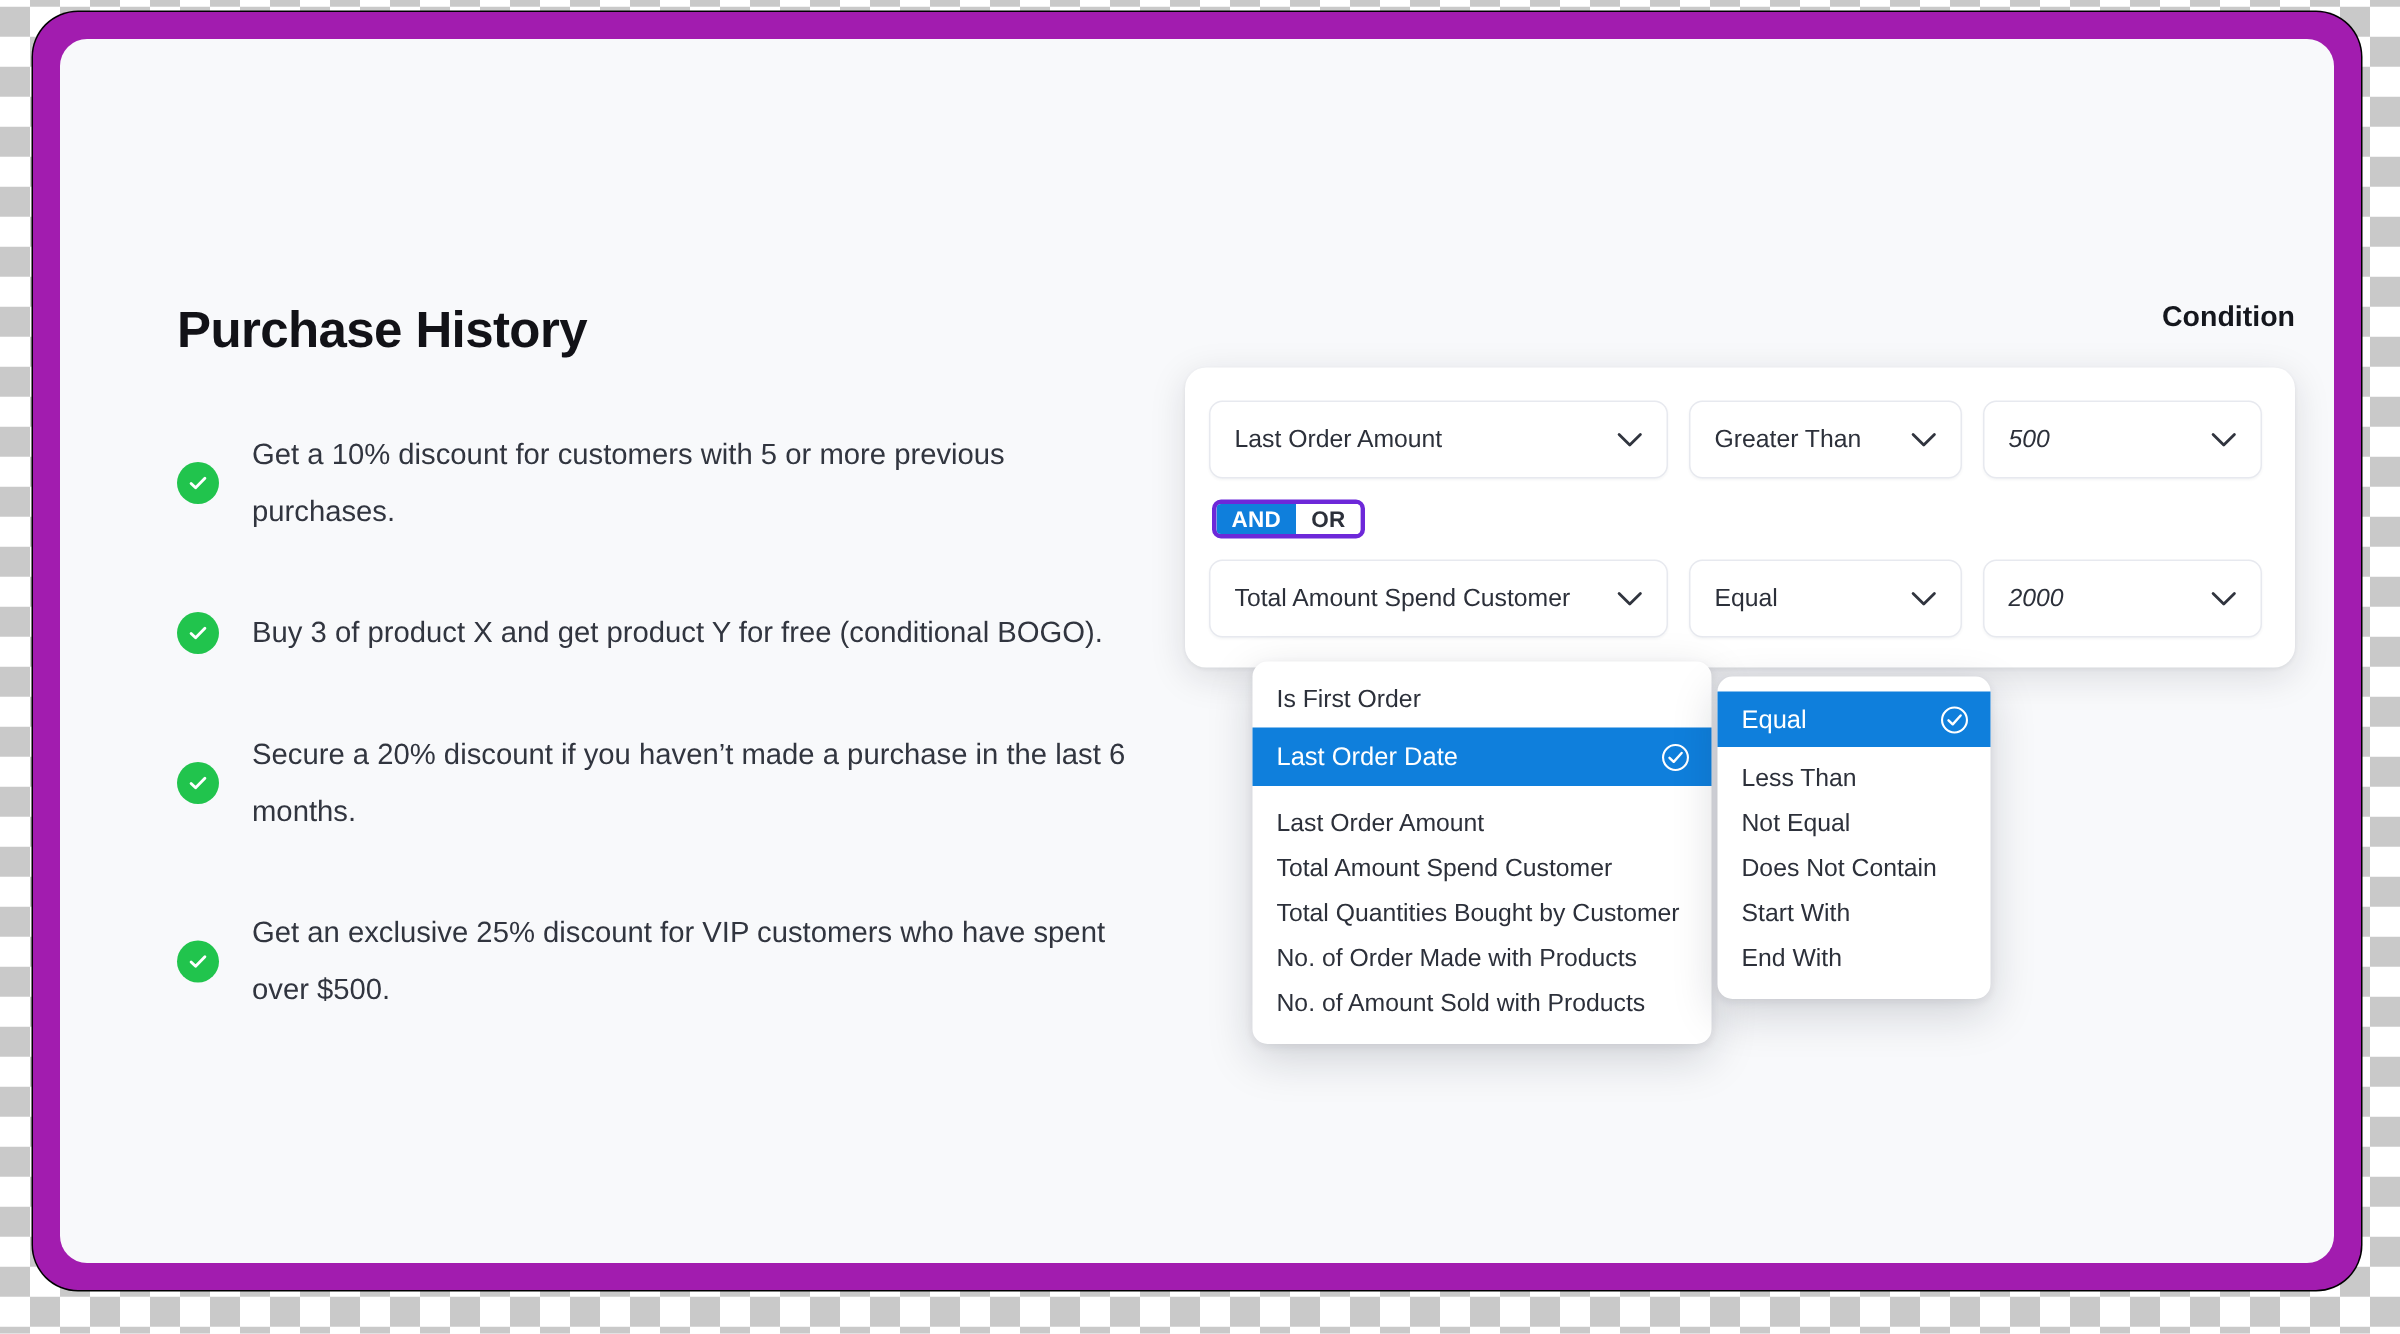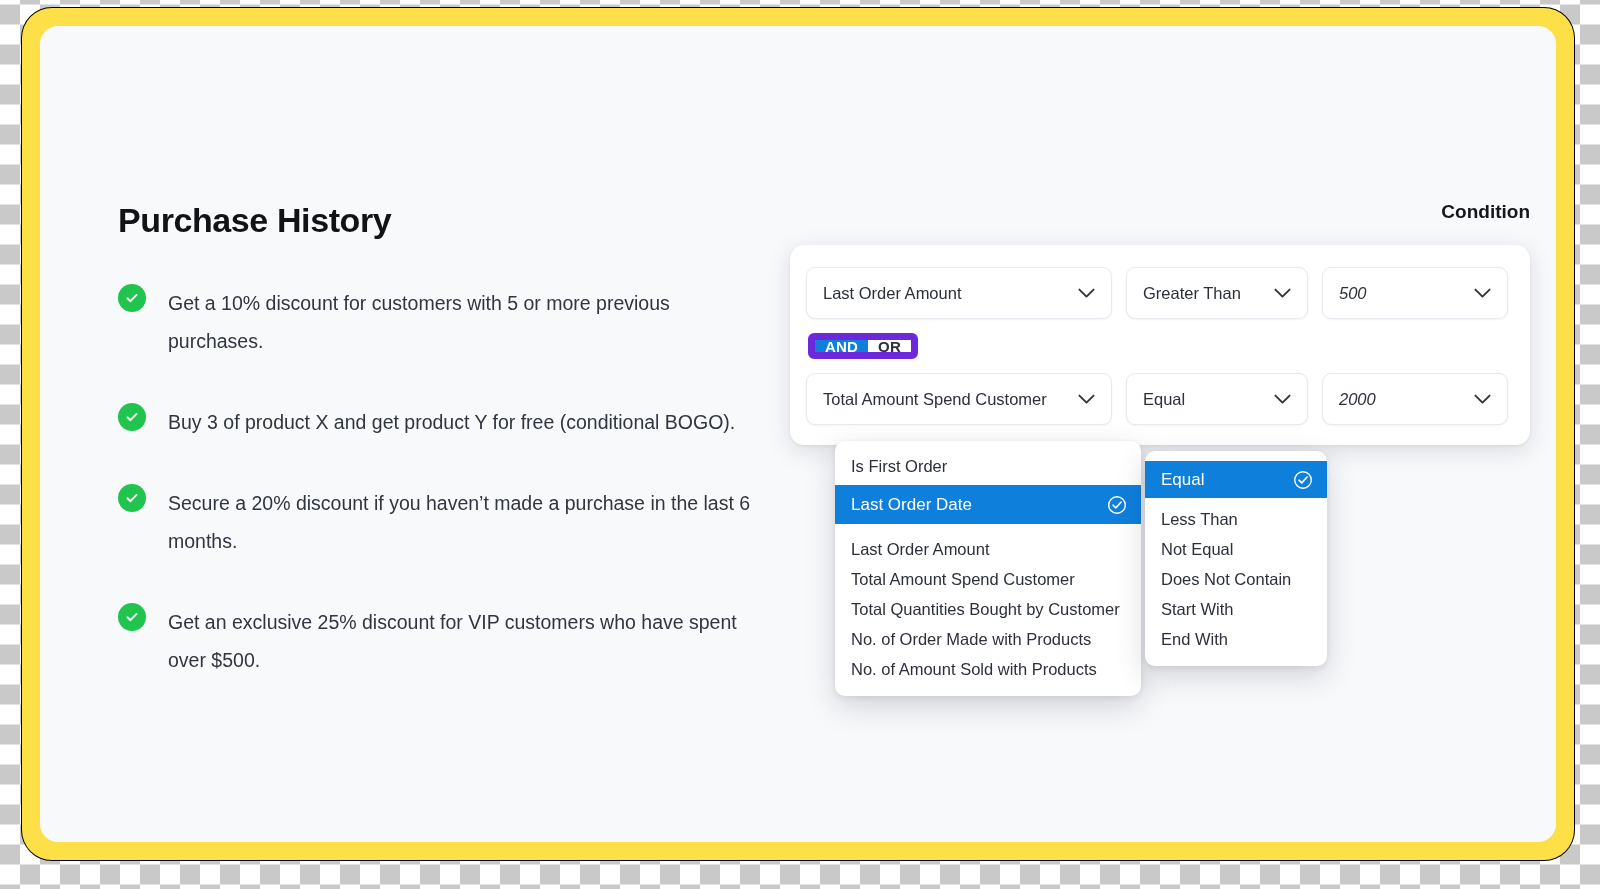--- a/index.html
+++ b/index.html
@@ -17,21 +17,21 @@
     position: relative;
   }
 
   
   #device-frame {
     position: absolute;
     left: 22px;
     top: 8px;
     width: 1552px;
     height: 852px;
-    background: #fde047;
+    background: #a21caf;
     border-radius: 30px;
     padding: 18px;
     box-shadow: 0 0 0 1px #000;
   }
 
   #app-surface {
     width: 100%;
     height: 100%;
     background: #f8f9fb;
     border-radius: 18px;
@@ -50,20 +50,21 @@
   #page-title {
     font-size: 34px;
     font-weight: bold;
     color: #121217;
     letter-spacing: -0.4px;
     margin-bottom: 44px;
   }
 
   .benefit-row {
     display: flex;
+    align-items: center;
     margin-bottom: 38px;
     margin-top: 43px;
   }
   .benefit-row:last-child { margin-bottom: 0; }
 
   .check-badge {
     flex: 0 0 auto;
     width: 28px;
     height: 28px;
     border-radius: 50%;
@@ -142,21 +143,21 @@
     align-items: center;
   }
 
   
   #logic-toggle {
     display: inline-flex;
     align-items: stretch;
     margin: 14px 0 14px 2px;
     border-radius: 6px;
     overflow: hidden;
-    border: 7px solid #6d28d9;
+    border: 3px solid #6d28d9;
     height: 26px;
     width: fit-content;
   }
   .logic-seg {
     font-size: 15px;
     font-weight: bold;
     padding: 0 10px;
     display: flex;
     align-items: center;
     letter-spacing: .2px;

